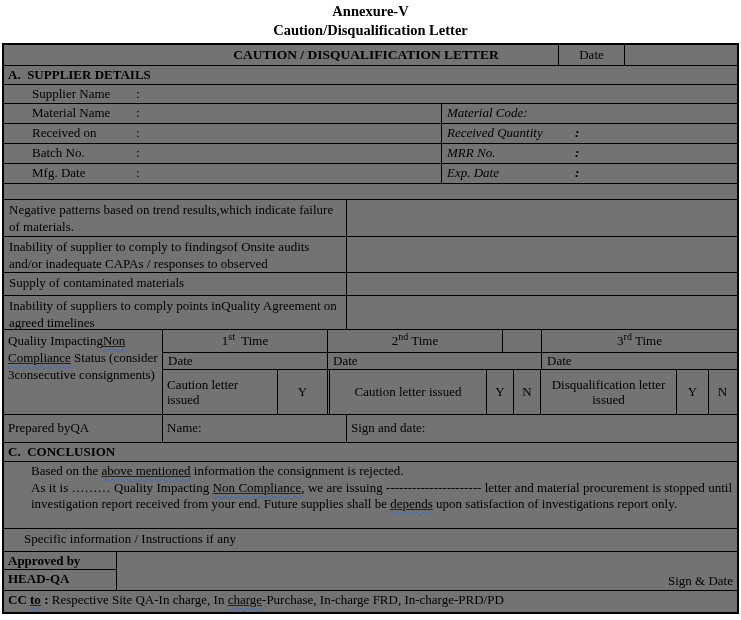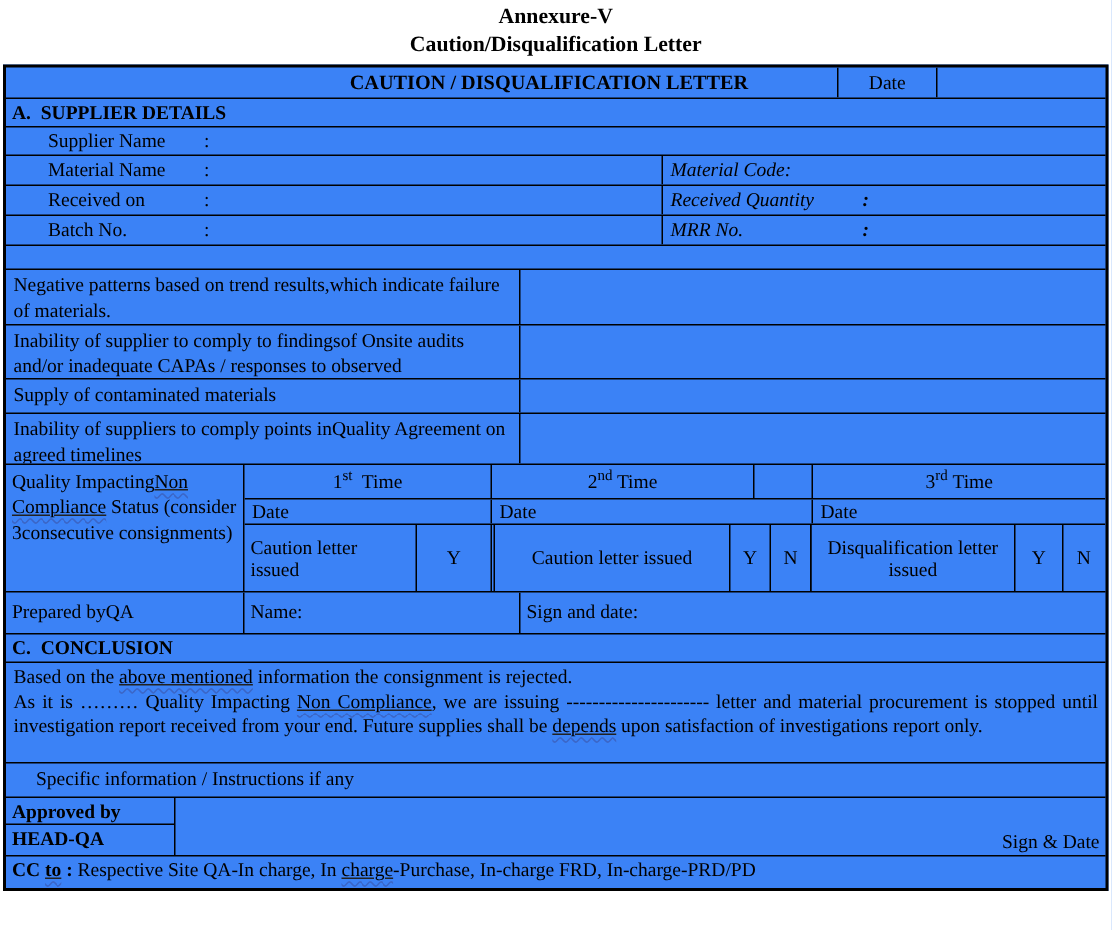--- a/index.html
+++ b/index.html
@@ -5,21 +5,21 @@
   * { margin:0; padding:0; box-sizing:border-box; }
   html,body { background:#fff; }
   .page {
     width:741px; height:620px; background:#fff; color:#000;
     font-family:"Liberation Serif","DejaVu Serif",serif;
     font-size:13px; position:relative; overflow:hidden;
   }
   .titles { text-align:center; font-weight:bold; font-size:14.5px; padding-top:2px; }
   .titles div { line-height:19px; white-space:pre-wrap; }
 
-  .tbl { margin-left:2px; width:737px; border:2px solid #000; margin-top:3px; background:#3b82f6; }
+  .tbl { margin-left:2px; width:737px; border:2px solid #000; margin-top:3px; background:#737373; }
   .row { display:flex; border-bottom:1px solid #000; overflow:hidden; }
   .row:last-child { border-bottom:none; }
   .cell { border-right:1px solid #000; padding:1px 4px; overflow:hidden; }
   .cell:last-child { border-right:none; }
   .grow { flex:1 1 auto; }
   .b { font-weight:bold; }
   .ctr { text-align:center; }
   .pre { white-space:pre-wrap; }
 
   
@@ -71,21 +71,21 @@
   .c-yn { width:27px; flex:0 0 27px; justify-content:center; }
   .c-lab3 { width:137px; flex:0 0 137px; justify-content:center; text-align:center; border-left:1px solid #000; margin-left:-1px; }
   .c-y3 { width:32px; flex:0 0 32px; justify-content:center; }
 
   .r-prepared { height:28px; }
   .r-prepared .cell { line-height:18px; padding-top:4px; }
   .prep1 { width:159px; flex:0 0 159px; }
   .prep2 { width:184px; flex:0 0 184px; }
 
   .r-conclusion { height:67px; }
-  .r-conclusion .cell { line-height:16.5px; padding:1px 5px; }
+  .r-conclusion .cell { line-height:16.5px; padding:1px 5px;margin-left:22px; }
   .para-just { text-align:justify; }
 
   .r-specific { height:23px; }
   .r-specific .cell { line-height:18px; padding-left:20px; }
 
   .r-approved { height:39px; padding:0; }
   .appr-left { width:113px; flex:0 0 113px; padding:0; display:flex; flex-direction:column; }
   .appr-left > div { padding:1px 4px; font-weight:bold; line-height:15px; }
   .appr-by { height:18px; border-bottom:1px solid #000; }
   .appr-sign { flex:1 1 auto; display:flex; align-items:flex-end; justify-content:flex-end; padding-left:220px; padding-bottom:2px; line-height:15px; }
@@ -142,20 +142,28 @@
 
     <div class="row r-sup">
       <div class="cell sup-left">
         <span class="lbl-l">Batch No.</span><span>:</span>
       </div>
       <div class="cell grow sup-right">
         <span class="lbl-r">MRR No.</span><span class="b">:</span>
       </div>
     </div>
 
+    <div class="row r-sup">
+      <div class="cell sup-left">
+        <span class="lbl-l">Mfg. Date</span><span>:</span>
+      </div>
+      <div class="cell grow sup-right">
+        <span class="lbl-r">Exp. Date</span><span class="b">:</span>
+      </div>
+    </div>
 
     <div class="row r-sect-b">
       <div class="cell grow">
         <span>B. </span><span class="u-straight"><span class="u-wavy">NON COMPLIANCE</span></span>
       </div>
     </div>
 
     <div class="row r-crit1">
       <div class="cell crit-left">Negative patterns based on trend results,which indicate failure of materials.</div>
       <div class="cell grow"></div>

